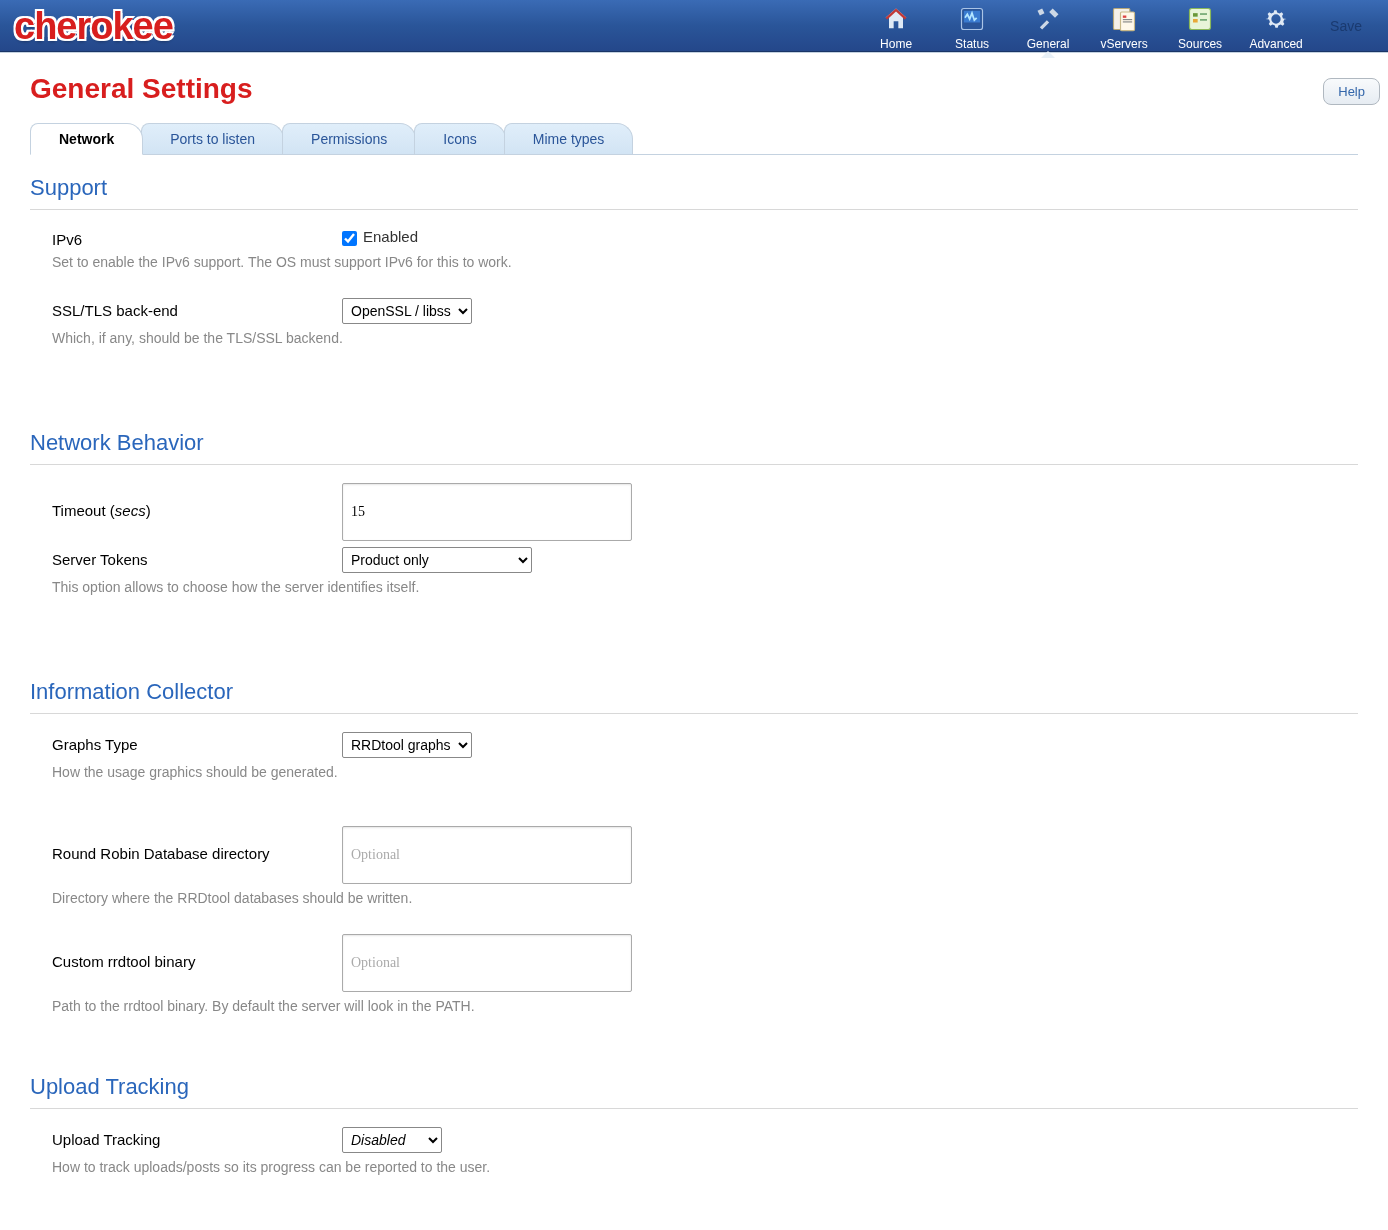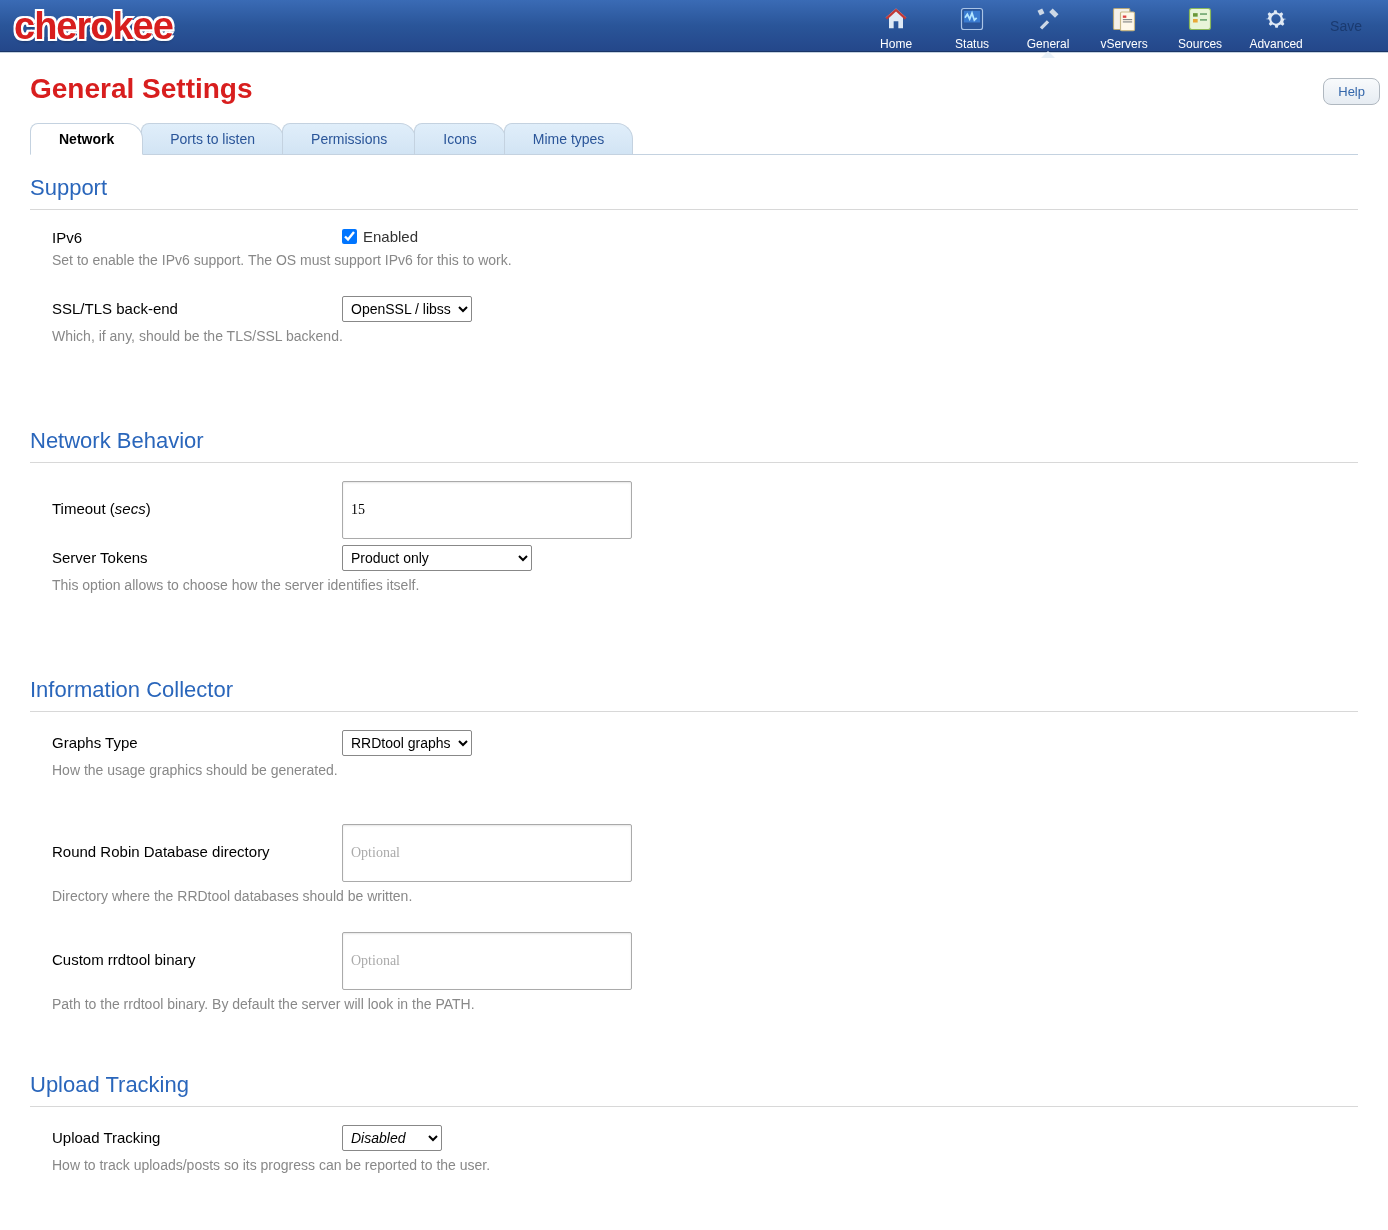--- a/index.html
+++ b/index.html
@@ -169,21 +169,21 @@
   border: 1px solid #888;
   padding: 3px 4px;
   font-size: 14px;
   background: #fff;
   border-radius: 2px;
 }
 select.wide { width: 190px; }
 select.medium { width: 130px; }
 select.small { width: 100px; font-style: italic; }
 
-.checkbox-row { display: flex; align-items: flex-start; gap: 6px; }
+.checkbox-row { display: flex; align-items: flex-end; gap: 6px; }
 .checkbox-row input[type="checkbox"] { width: 15px; height: 15px; position: relative; top: 1px; }
 .checkbox-row span { font-size: 15px; }
 
 .section-gap { height: 36px; }
 </style>
 </head>
 <body>
 
 <div class="topbar">
   <div class="logo">cherokee</div>

